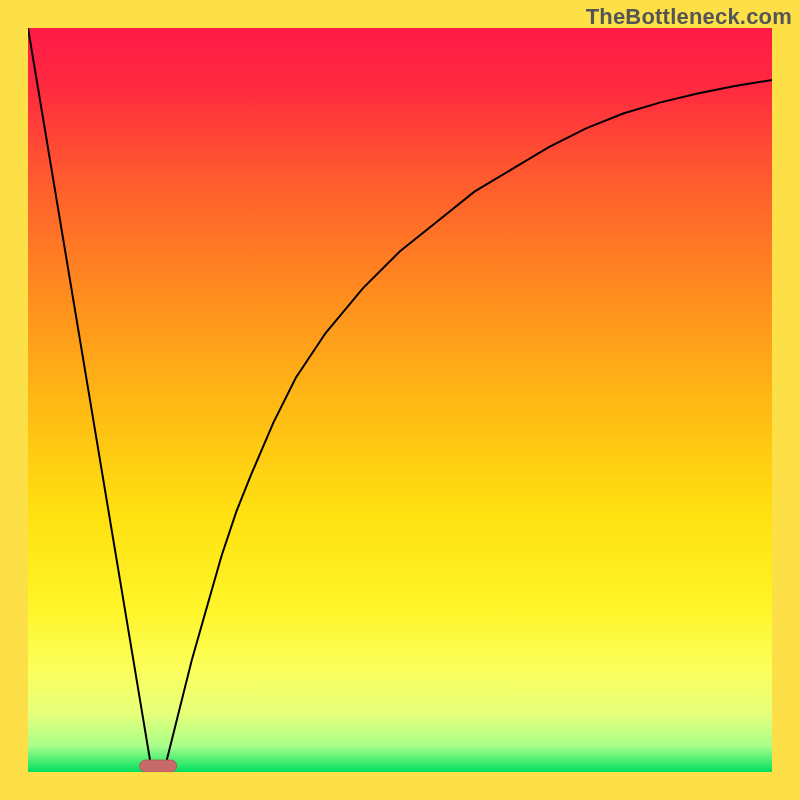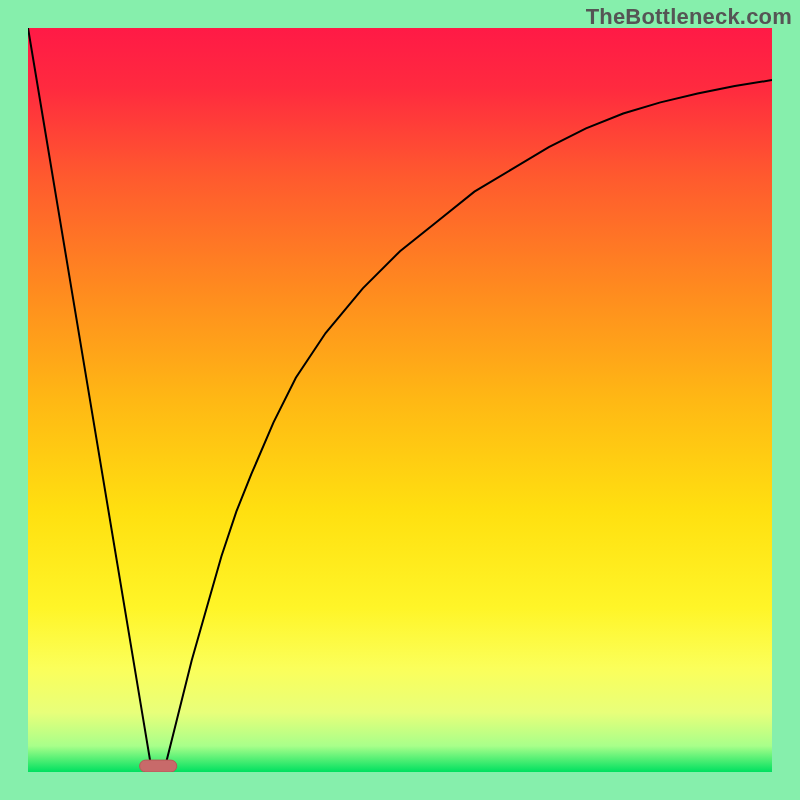--- a/index.html
+++ b/index.html
@@ -8,21 +8,21 @@
     width: 800px;
     height: 800px;
     overflow: hidden;
     font-family: Arial, Helvetica, sans-serif;
     background: #000;
   }
   .frame {
     position: relative;
     width: 800px;
     height: 800px;
-    background: #86efac;
+    background: #fde047;
   }
   .plot-area {
     position: absolute;
     left: 28px;
     top: 28px;
     width: 744px;
     height: 744px;
     overflow: hidden;
   }
   .watermark {

